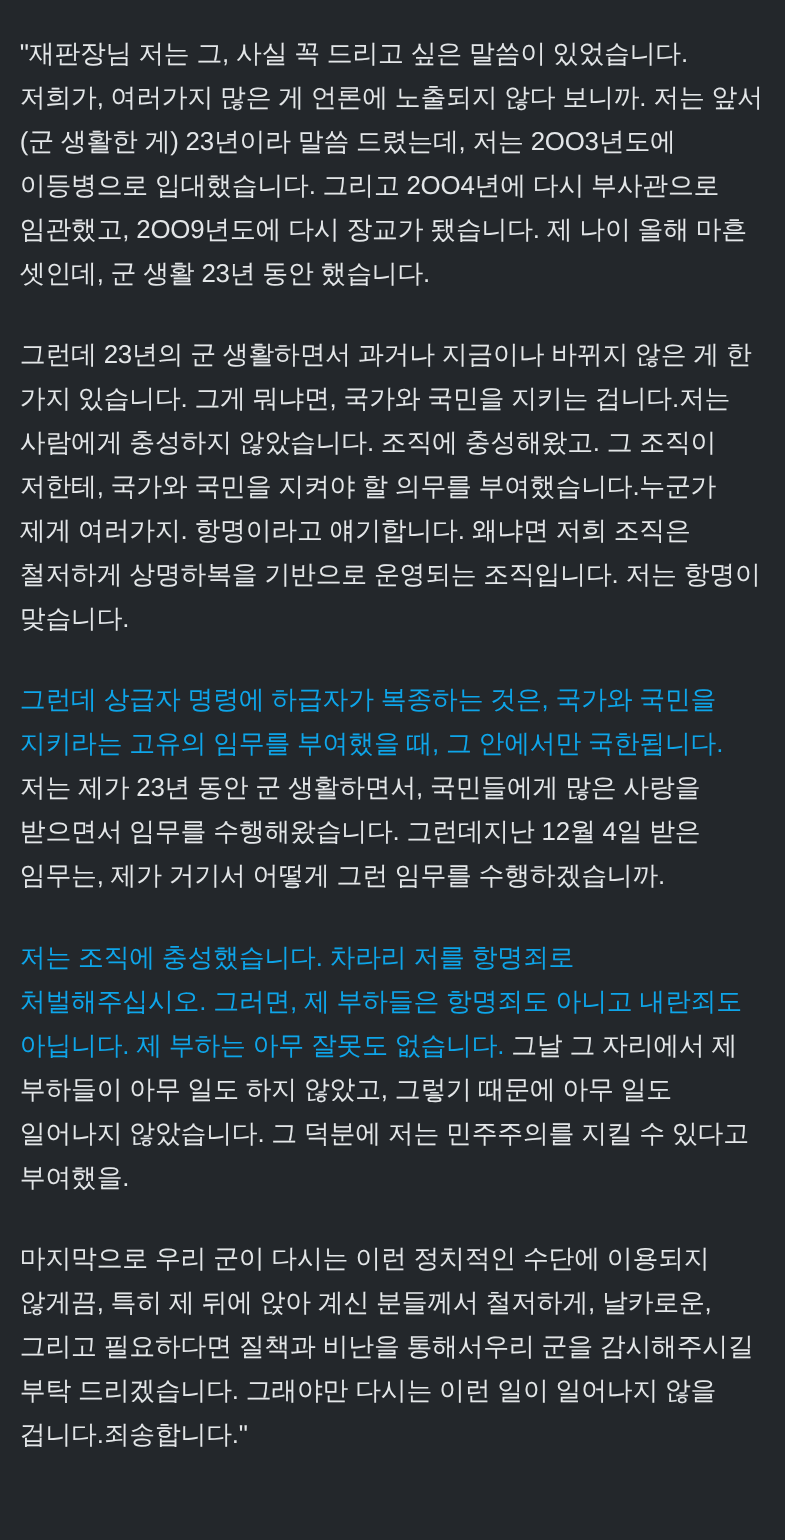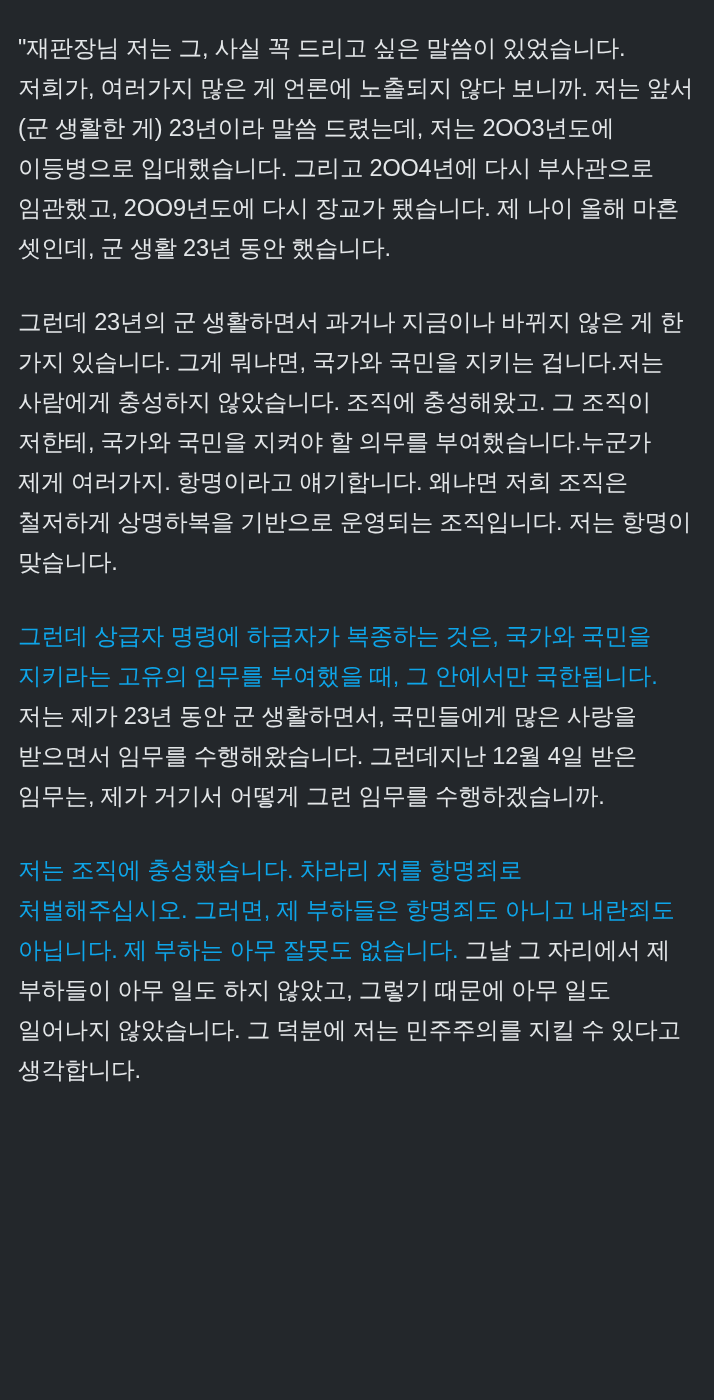--- a/index.html
+++ b/index.html
@@ -46,15 +46,16 @@
   }
 </style>
 </head>
 <body>
 
 <div class="page">
   <div class="statement" id="statement-body">
       <div class="para"><span class="seg normal">"재판장님 저는 그, 사실 꼭 드리고 싶은 말씀이 있었습니다. 저희가, 여러가지 많은 게 언론에 노출되지 않다 보니까. 저는 앞서 (군 생활한 게) 23년이라 말씀 드렸는데, 저는 2OO3년도에 이등병으로 입대했습니다. 그리고 2OO4년에 다시 부사관으로 임관했고, 2OO9년도에 다시 장교가 됐습니다. 제 나이 올해 마흔 셋인데, 군 생활 23년 동안 했습니다.</span></div>
       <div class="para"><span class="seg normal">그런데 23년의 군 생활하면서 과거나 지금이나 바뀌지 않은 게 한 가지 있습니다. 그게 뭐냐면, 국가와 국민을 지키는 겁니다.저는 사람에게 충성하지 않았습니다. 조직에 충성해왔고. 그 조직이 저한테, 국가와 국민을 지켜야 할 의무를 부여했습니다.누군가 제게 여러가지. 항명이라고 얘기합니다. 왜냐면 저희 조직은 철저하게 상명하복을 기반으로 운영되는 조직입니다. 저는 항명이 맞습니다.</span></div>
       <div class="para"><span class="seg bold">그런데 상급자 명령에 하급자가 복종하는 것은, 국가와 국민을 지키라는 고유의 임무를 부여했을 때, 그 안에서만 국한됩니다.</span><span class="seg normal"> 저는 제가 23년 동안 군 생활하면서, 국민들에게 많은 사랑을 받으면서 임무를 수행해왔습니다. 그런데지난 12월 4일 받은 임무는, 제가 거기서 어떻게 그런 임무를 수행하겠습니까.</span></div>
-      <div class="para"><span class="seg bold">저는 조직에 충성했습니다. 차라리 저를 항명죄로 처벌해주십시오. 그러면, 제 부하들은 항명죄도 아니고 내란죄도 아닙니다. 제 부하는 아무 잘못도 없습니다.</span><span class="seg normal"> 그날 그 자리에서 제 부하들이 아무 일도 하지 않았고, 그렇기 때문에 아무 일도 일어나지 않았습니다. 그 덕분에 저는 민주주의를 지킬 수 있다고 생각합니다.</span></div>
+      <div class="para"><span class="seg bold">저는 조직에 충성했습니다. 차라리 저를 항명죄로 처벌해주십시오. 그러면, 제 부하들은 항명죄도 아니고 내란죄도 아닙니다. 제 부하는 아무 잘못도 없습니다.</span><span class="seg normal"> 그날 그 자리에서 제 부하들이 아무 일도 하지 않았고, 그렇기 때문에 아무 일도 일어나지 않았습니다. 그 덕분에 저는 민주주의를 지킬 수 있다고 부여했을.</span></div>
+      <div class="para"><span class="seg normal">마지막으로 우리 군이 다시는 이런 정치적인 수단에 이용되지 않게끔, 특히 제 뒤에 앉아 계신 분들께서 철저하게, 날카로운, 그리고 필요하다면 질책과 비난을 통해서우리 군을 감시해주시길 부탁 드리겠습니다. 그래야만 다시는 이런 일이 일어나지 않을 겁니다.죄송합니다."</span></div>
     </div>
 </div>
 
 </body></html>

